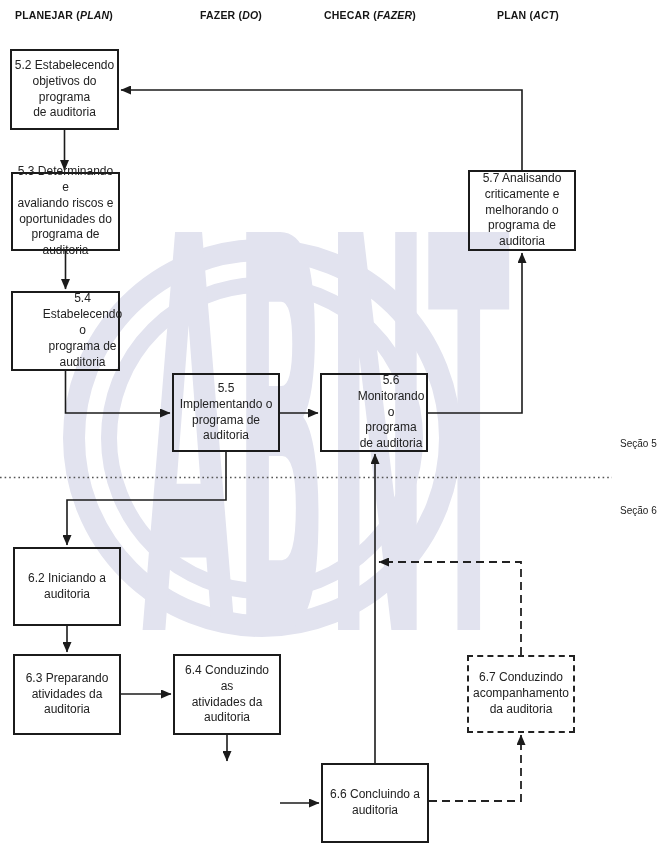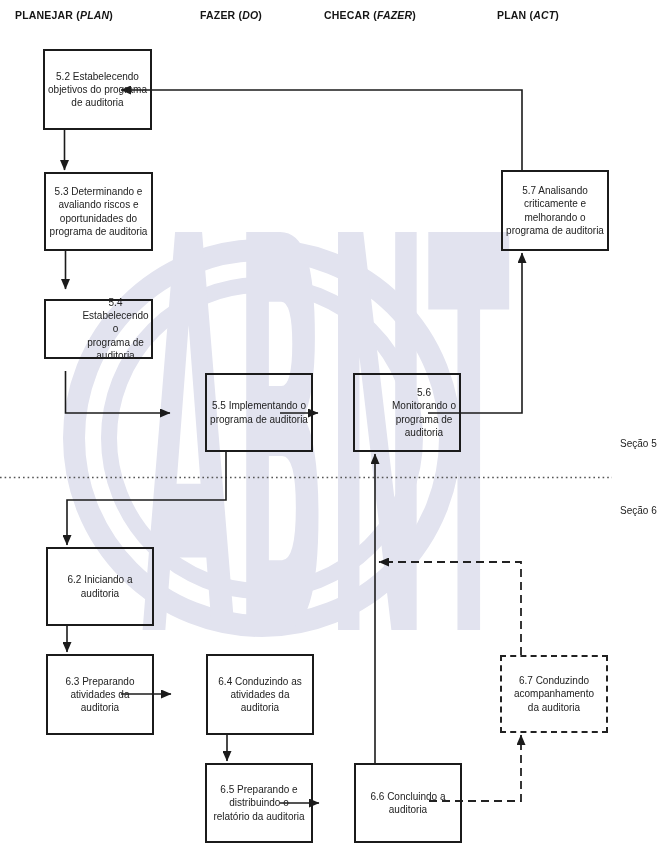--- a/index.html
+++ b/index.html
@@ -13,22 +13,22 @@
   .col-header {
     position:absolute; top:9px; transform:translateX(-50%);
     font-size:10.5px; font-weight:bold; color:#151515; white-space:nowrap;
     letter-spacing:.2px; z-index:2;
   }
   .col-header i { }
   .fbox {
     position:absolute; box-sizing:border-box; z-index:2;
     border:2px solid #1b1b1b; background:transparent;
     display:flex; align-items:center; justify-content:center;
-    text-align:center; font-size:10px; line-height:1.32; color:#222;
-    white-space:pre-line; padding:2px;margin-left:33px;
+    text-align:center; font-size:12px; line-height:1.32; color:#222;
+    white-space:pre-line; padding:2px;
   }
   .fbox.dashed { border:2px dashed #222; }
   .section-label {
     position:absolute; z-index:2; font-size:10px; color:#222; white-space:nowrap;
   }
 </style>
 </head>
 <body>
 
 <div class="page">
@@ -78,40 +78,37 @@
   <div class="col-header" style="left:370px"><span>CHECAR (</span><i>FAZER</i><span>)</span></div>
   <div class="col-header" style="left:528px"><span>PLAN (</span><i>ACT</i><span>)</span></div>
 
   <div class="fbox" style="left:10px;  top:49px;  width:109px; height:81px;">5.2 Estabelecendo
 objetivos do programa
 de auditoria</div>
   <div class="fbox" style="left:11px;  top:172px; width:109px; height:79px;">5.3 Determinando e
 avaliando riscos e
 oportunidades do
 programa de auditoria</div>
-  <div class="fbox" style="left:11px;  top:299px; width:109px; height:60px;padding-left:36px;">5.4 Estabelecendo o
+  <div class="fbox" style="left:11px;  top:291px; width:109px; height:80px;padding-left:36px;">5.4 Estabelecendo o
 programa de auditoria</div>
   <div class="fbox" style="left:172px; top:373px; width:108px; height:79px;">5.5 Implementando o
 programa de auditoria</div>
   <div class="fbox" style="left:320px; top:373px; width:108px; height:79px;padding-left:36px;">5.6 Monitorando o
 programa de auditoria</div>
   <div class="fbox" style="left:468px; top:170px; width:108px; height:81px;">5.7 Analisando
 criticamente e
 melhorando o
 programa de auditoria</div>
 
   <div class="fbox" style="left:13px;  top:547px; width:108px; height:79px;">6.2 Iniciando a
 auditoria</div>
   <div class="fbox" style="left:13px;  top:654px; width:108px; height:81px;">6.3 Preparando
 atividades da auditoria</div>
   <div class="fbox" style="left:173px; top:654px; width:108px; height:81px;">6.4 Conduzindo as
 atividades da auditoria</div>
-  <div class="fbox" style="left:172px; top:763px; width:108px; height:80px;">6.5 Preparando e
-distribuindo o
-relatório da auditoria</div>
   <div class="fbox" style="left:321px; top:763px; width:108px; height:80px;">6.6 Concluindo a
 auditoria</div>
   <div class="fbox dashed" style="left:467px; top:655px; width:108px; height:78px;">6.7 Conduzindo
 acompanhamento
 da auditoria</div>
 
   <div class="section-label" style="left:620px; top:438px;">Seção 5</div>
   <div class="section-label" style="left:620px; top:505px;">Seção 6</div>
 
 </div>

